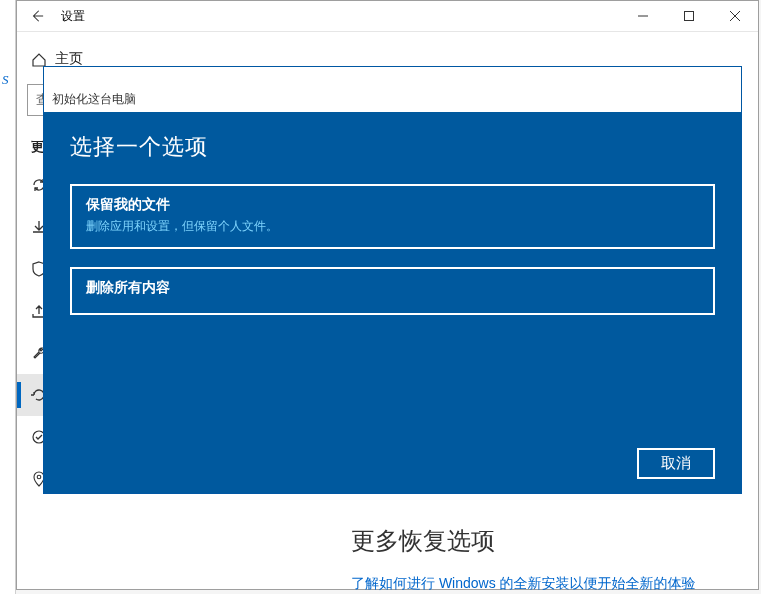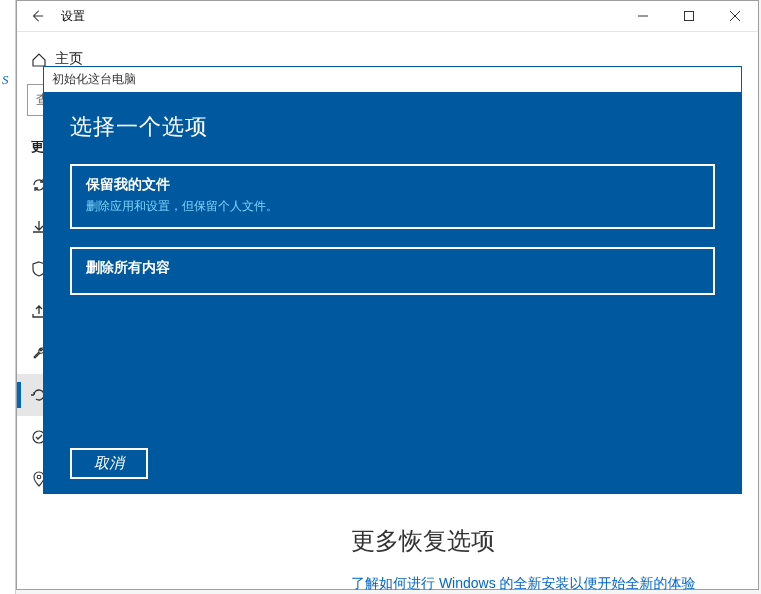--- a/index.html
+++ b/index.html
@@ -163,20 +163,21 @@
     background: #fff;
     border: 1px solid #0057a3;
     display: flex;
     flex-direction: column;
   }
   .modal-header {
     font-size: 12px;
     color: #333;
     padding: 4px 8px;
     background: #fff;
+    margin-top: 20px;
   }
   .modal-body {
     flex: 1;
     background: #00599e;
     color: #fff;
     padding: 20px 26px 14px 26px;
     display: flex;
     flex-direction: column;
   }
   .modal-title {
@@ -196,21 +197,21 @@
     margin-bottom: 4px;
   }
   .option-desc {
     font-size: 12px;
     font-weight: 400;
     color: #7dd3fc;
   }
   .modal-footer {
     margin-top: auto;
     display: flex;
-    font-style: italic;
+    justify-content: flex-end;
   }
   .cancel-btn {
     border: 2px solid #fff;
     color: #fff;
     font-size: 15px;
     padding: 4px 22px;
     background: transparent;
   }
 
   

